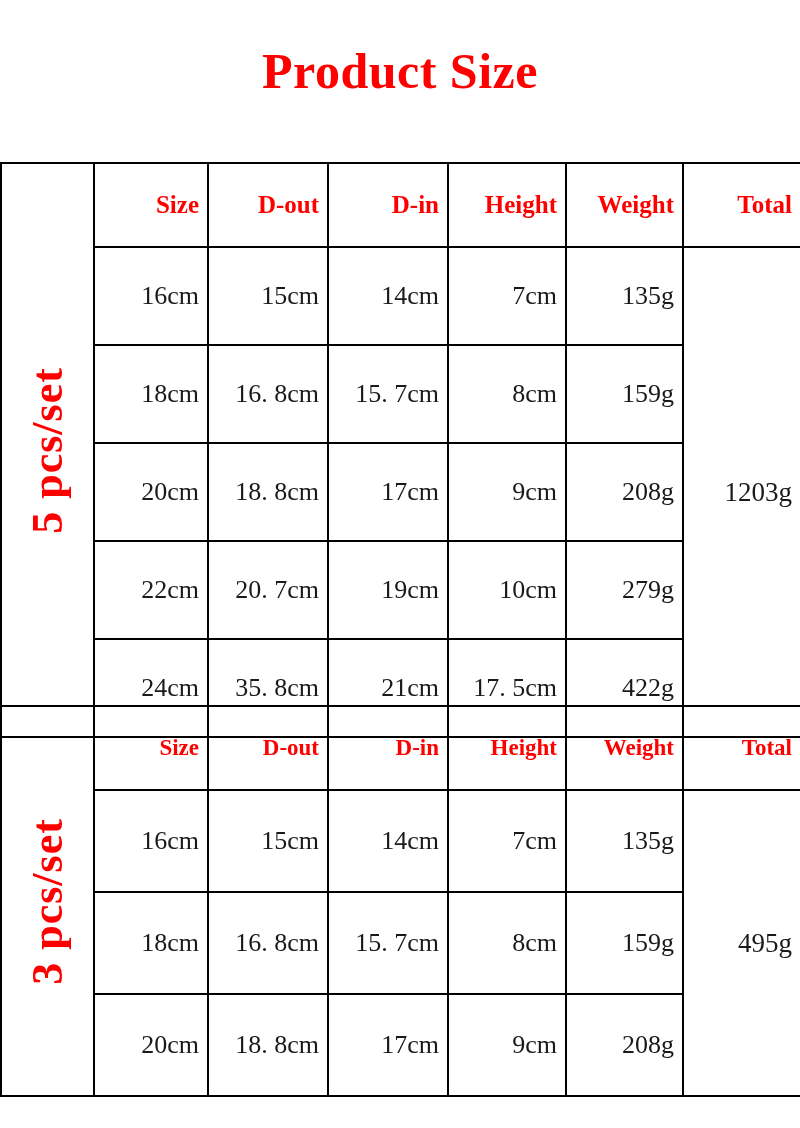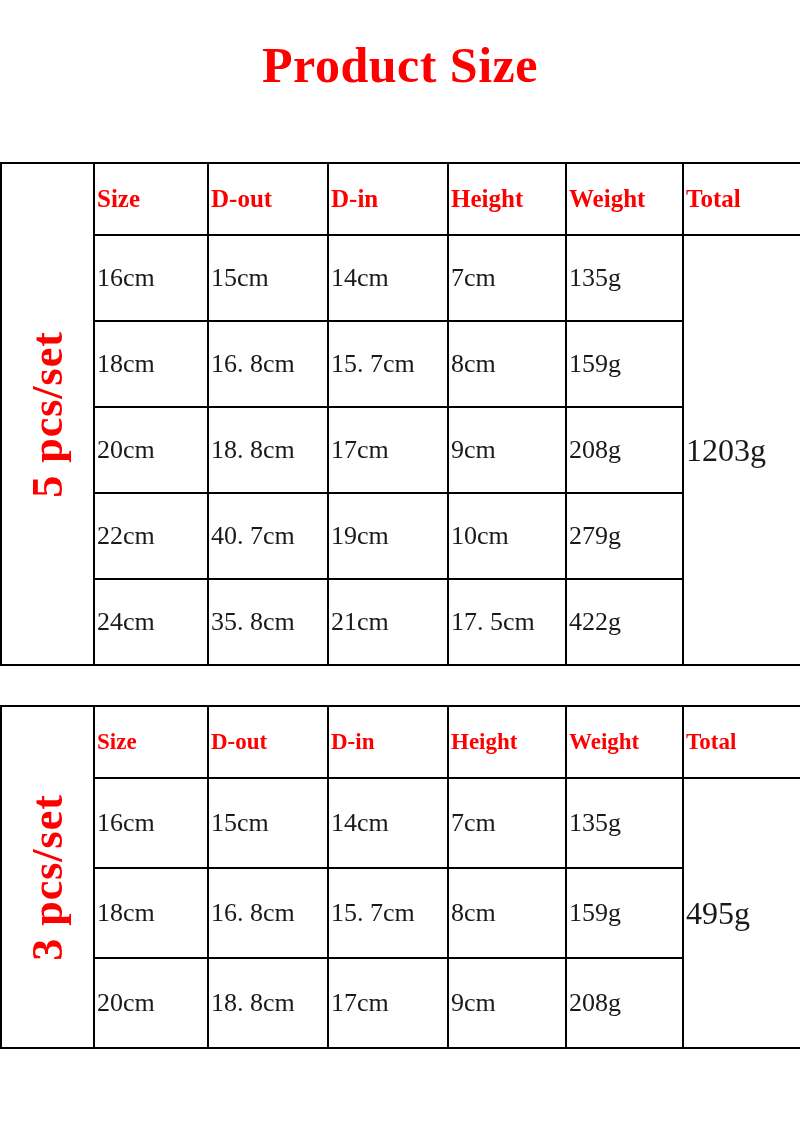--- a/index.html
+++ b/index.html
@@ -16,21 +16,21 @@
     overflow: hidden;
   }
 
   .page-title {
     text-align: center;
     color: #ff0000;
     font-family: "Liberation Serif", serif;
     font-weight: bold;
     font-size: 50px;
     letter-spacing: 0.5px;
-    margin: 0;
+    margin: 6px;
     padding-top: 38px;
     padding-bottom: 0;
     line-height: 1.1;
   }
 
   .table-block {
     position: absolute;
     left: 0;
     width: 800px;
     box-sizing: border-box;
@@ -40,23 +40,23 @@
   .block-2 { top: 705px; }
 
   table.size-table {
     border-collapse: collapse;
     width: 800px;
     table-layout: fixed;
   }
   table.size-table td,
   table.size-table th {
     border: 2px solid #000000;
-    text-align: left;
+    text-align: right;
     vertical-align: middle;
-    padding: 2px;
+    padding: 8px;
     font-family: "Liberation Serif", serif;
   }
 
   
   col.c-label { width: 93px; }
   col.c-size  { width: 114px; }
   col.c-dout  { width: 120px; }
   col.c-din   { width: 120px; }
   col.c-height{ width: 118px; }
   col.c-weight{ width: 117px; }
@@ -71,21 +71,21 @@
   .hdr-sm { font-size: 23px; }
 
   .cell {
     font-size: 26px;
     height: 80px;
     color: #1a1a1a;
   }
   .block-2 .cell { height: 84px; }
 
   .total-cell {
-    font-size: 32px;
+    font-size: 27px;
     color: #1a1a1a;
   }
 
   
   .vlabel {
     position: relative;
     padding: 0;
   }
   .vlabel .vtext {
     color: #ff0000;
@@ -158,21 +158,21 @@
       <tr>
         <td class="cell">20cm</td>
         <td class="cell">18. 8cm</td>
         <td class="cell">17cm</td>
         <td class="cell">9cm</td>
         <td class="cell">208g</td>
       </tr>
 
       <tr>
         <td class="cell">22cm</td>
-        <td class="cell">40. 7cm</td>
+        <td class="cell">20. 7cm</td>
         <td class="cell">19cm</td>
         <td class="cell">10cm</td>
         <td class="cell">279g</td>
       </tr>
 
       <tr>
         <td class="cell">24cm</td>
         <td class="cell">35. 8cm</td>
         <td class="cell">21cm</td>
         <td class="cell">17. 5cm</td>

